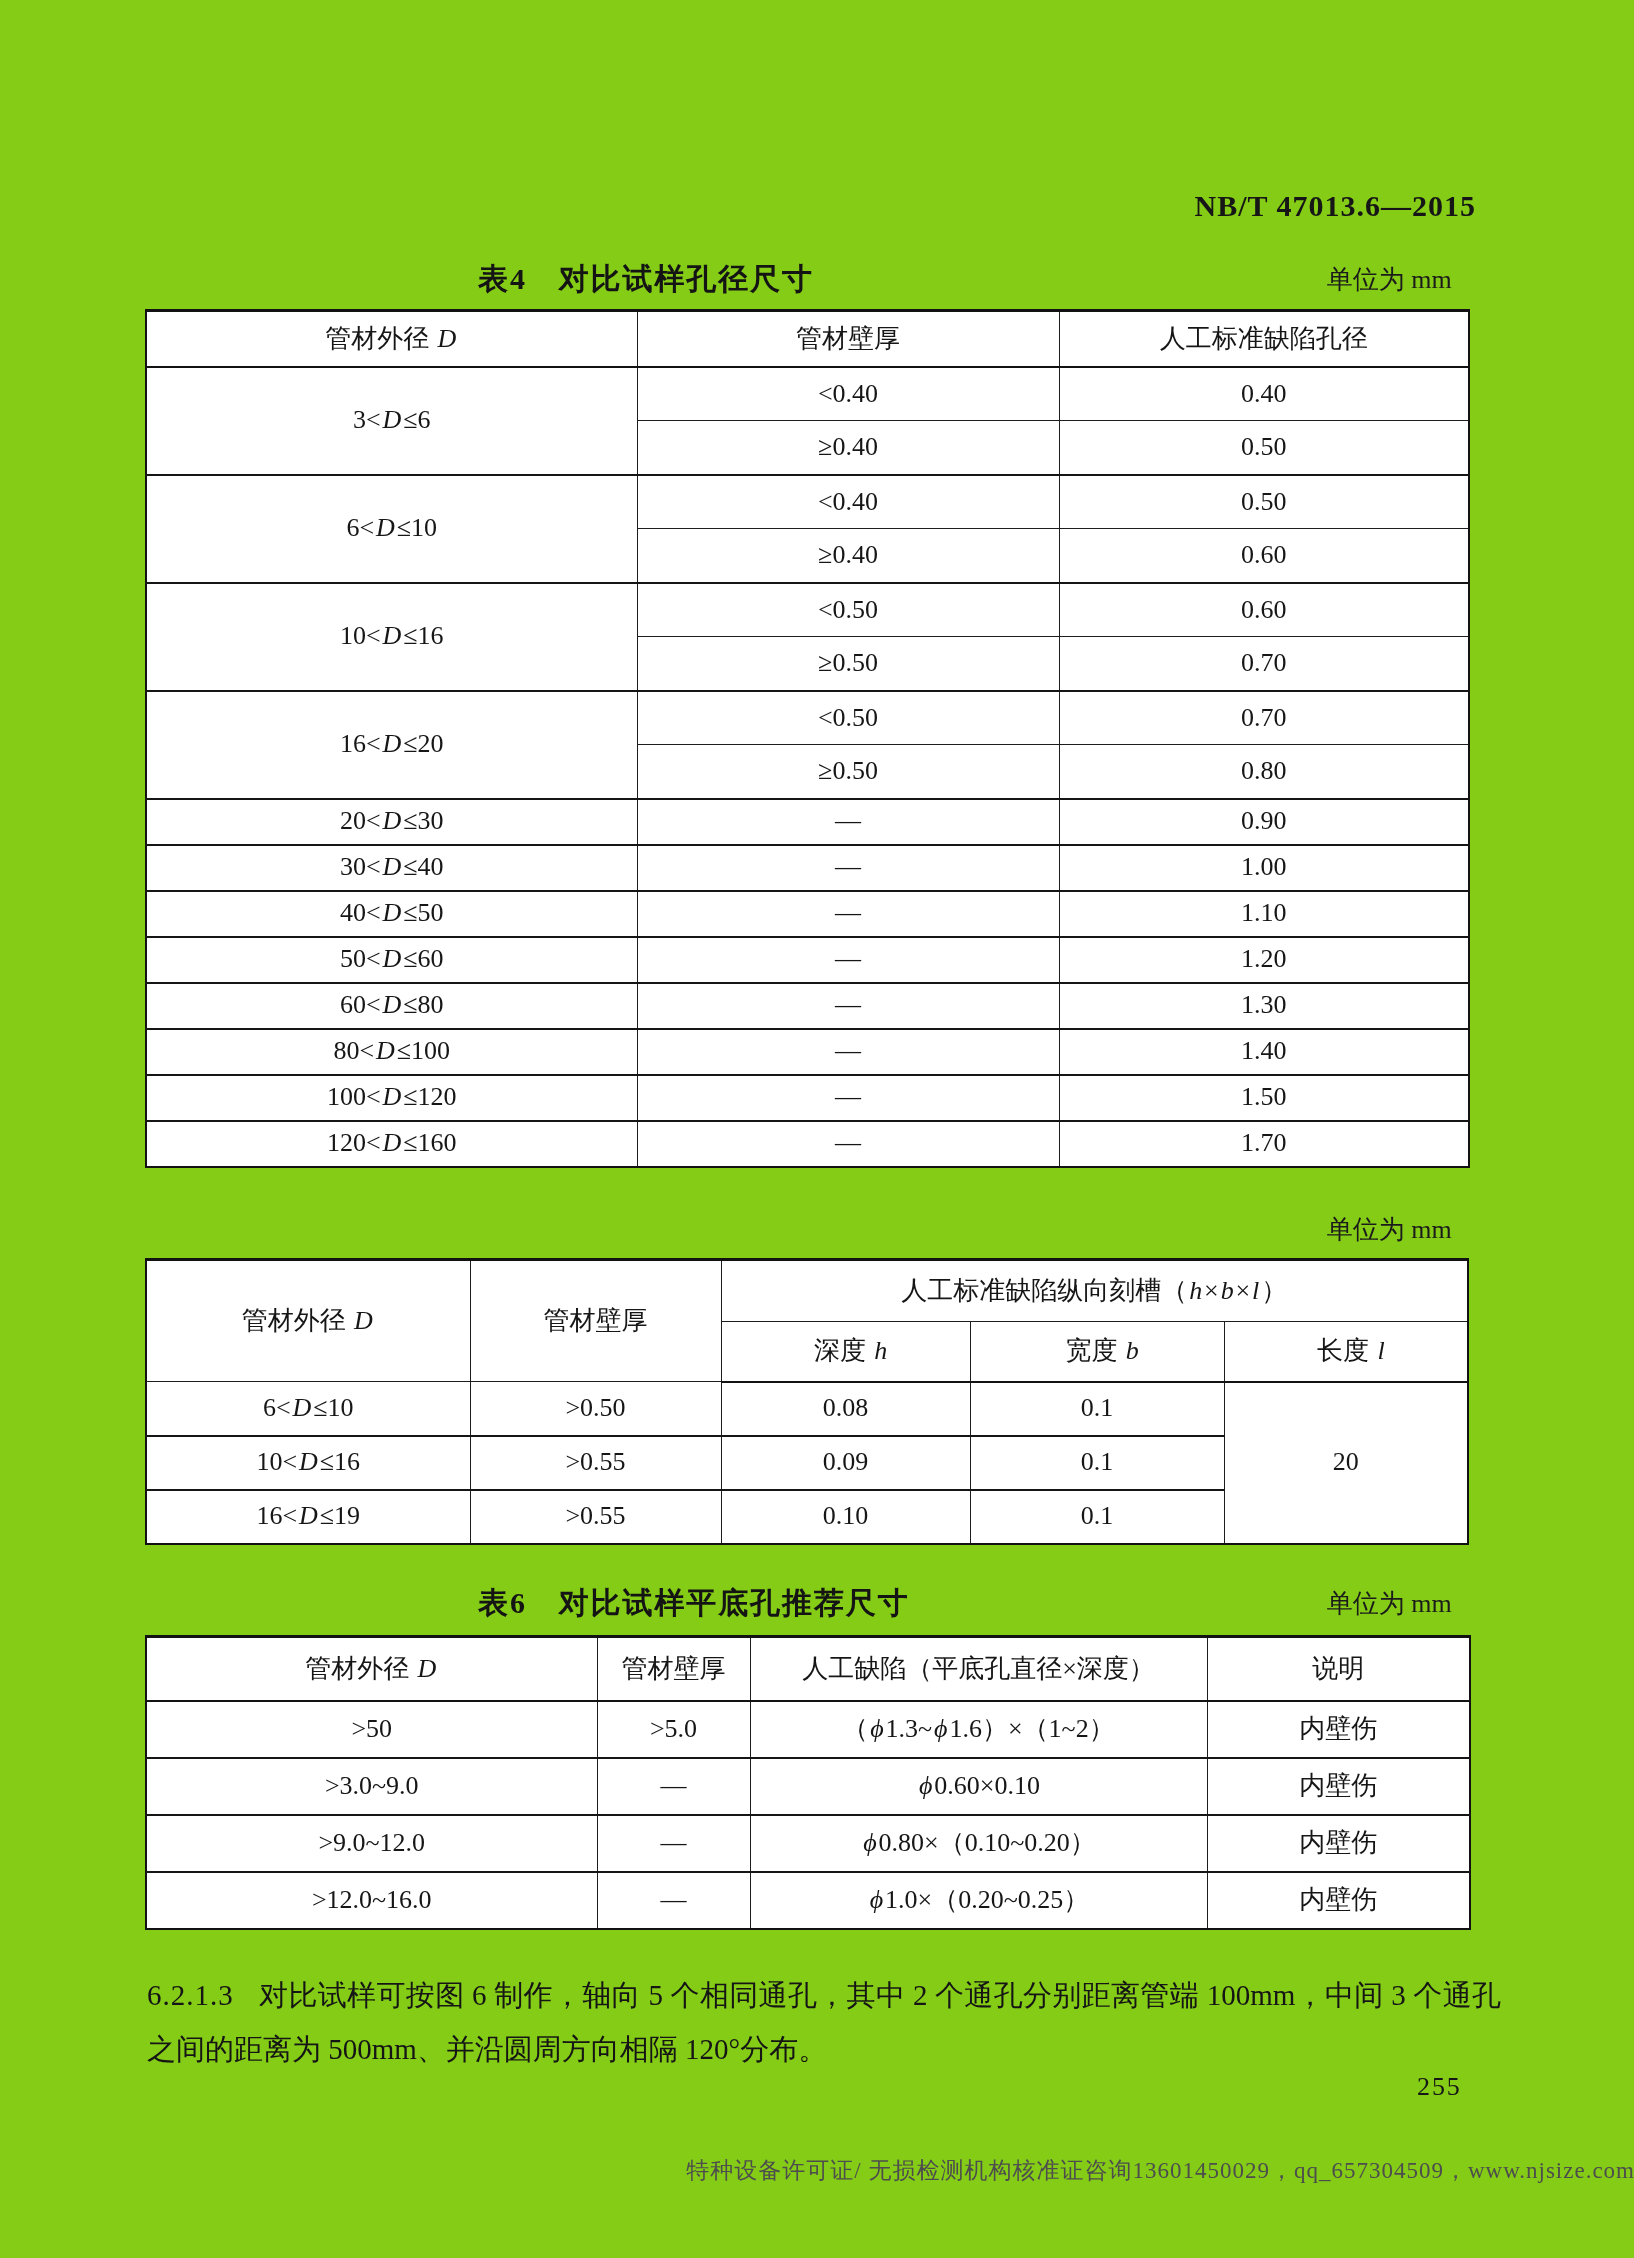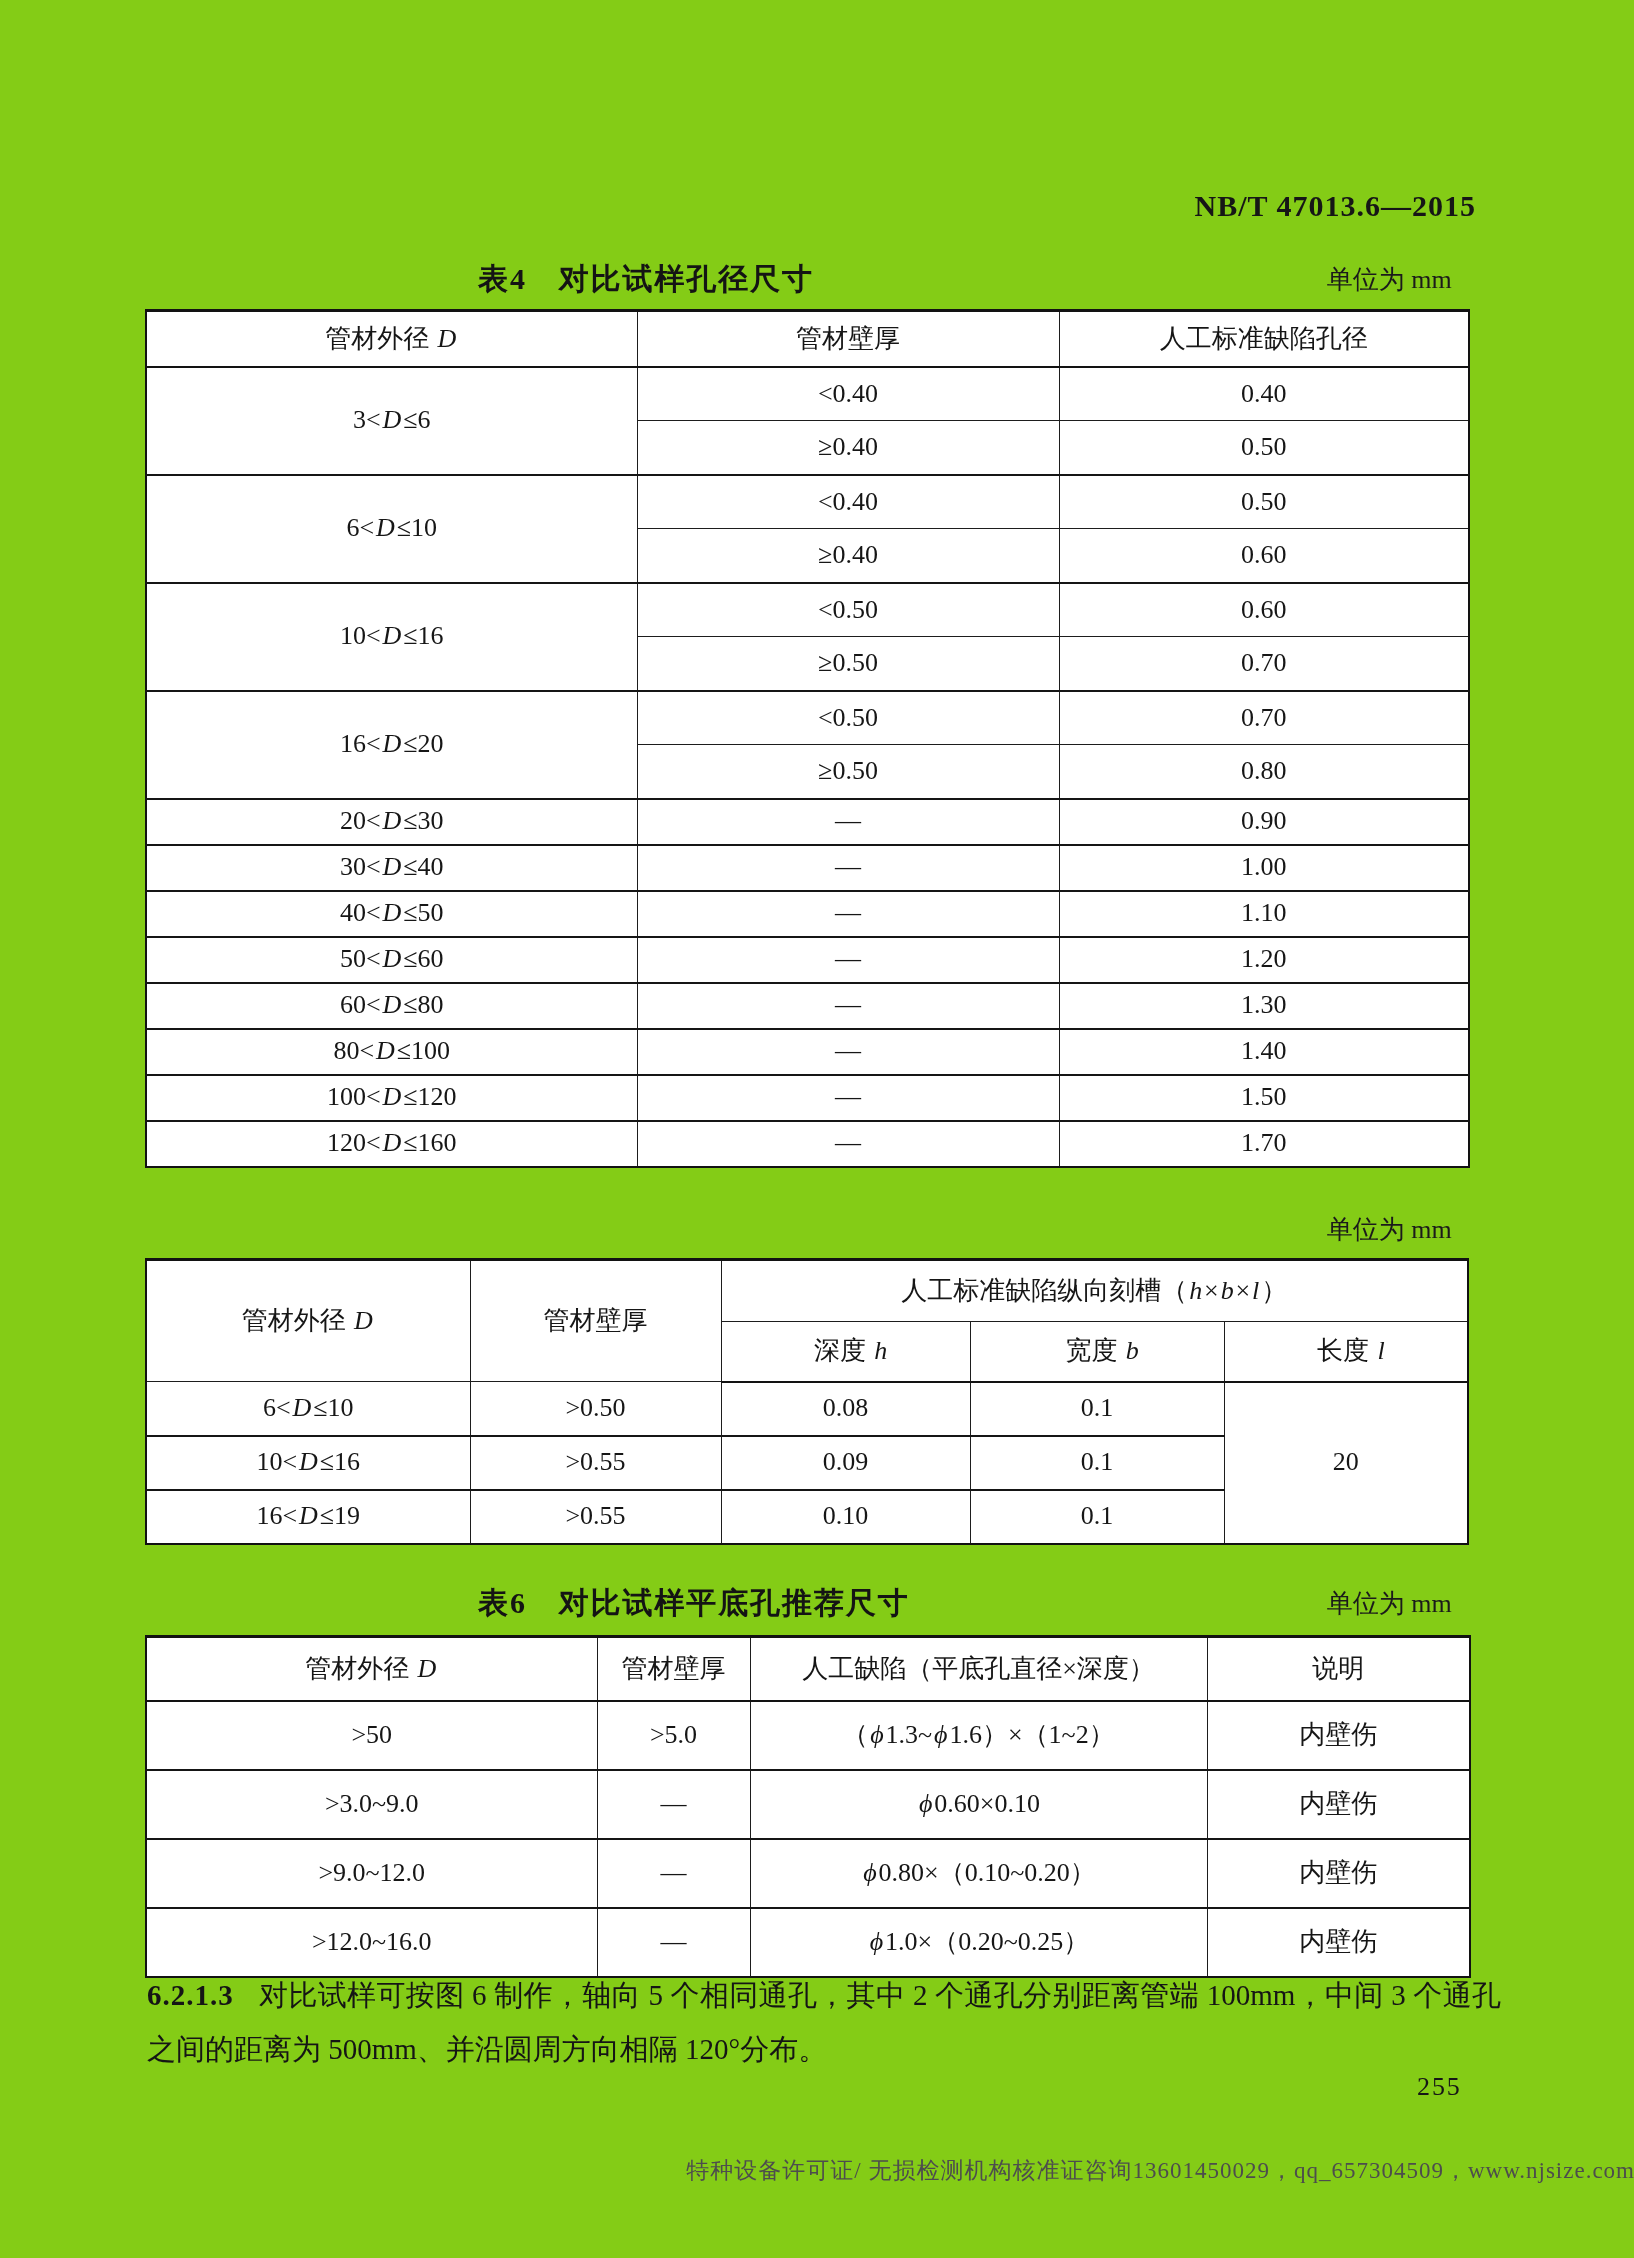--- a/index.html
+++ b/index.html
@@ -45,28 +45,28 @@
   .t5{top:1258px;width:1323px;}
   .t5 thead tr.h1{height:62px;}
   .t5 thead tr.h2{height:60px;}
   .t5 tbody tr{height:54px;}
   .t5 thead tr.h1 th{border-bottom:1.4px solid #1d1d1d;}
   .t5 thead tr.h2 th{border-bottom:2.5px solid #121212;padding-left:16px;}
   .t5 thead th.sp2{border-bottom:2.5px solid #121212;}
   
   .t6{top:1635px;width:1323px;}
   .t6 thead tr{height:64px;}
-  .t6 tbody tr{height:69px;padding-left:40px;}
+  .t6 tbody tr{height:57px;padding-left:40px;}
   
   .para{
     position:absolute;left:147px;top:1939px;width:1354px;
     font-size:29px;line-height:54px;color:#151515;
     text-align:justify;
   }
-  .para .num{font-weight:700;letter-spacing:1px;margin-right:25px;}
+  .para .num{font-weight:400;letter-spacing:1px;margin-right:25px;}
   .pageno{
     position:absolute;left:1417px;top:2072px;
     font-size:26px;color:#161616;letter-spacing:1.9px;
   }
   .footer{
     position:absolute;left:0;top:2155px;width:100%;
     text-align:right;font-size:23px;color:#4d4d4d;letter-spacing:1px;
   }
 </style>
 </head>

